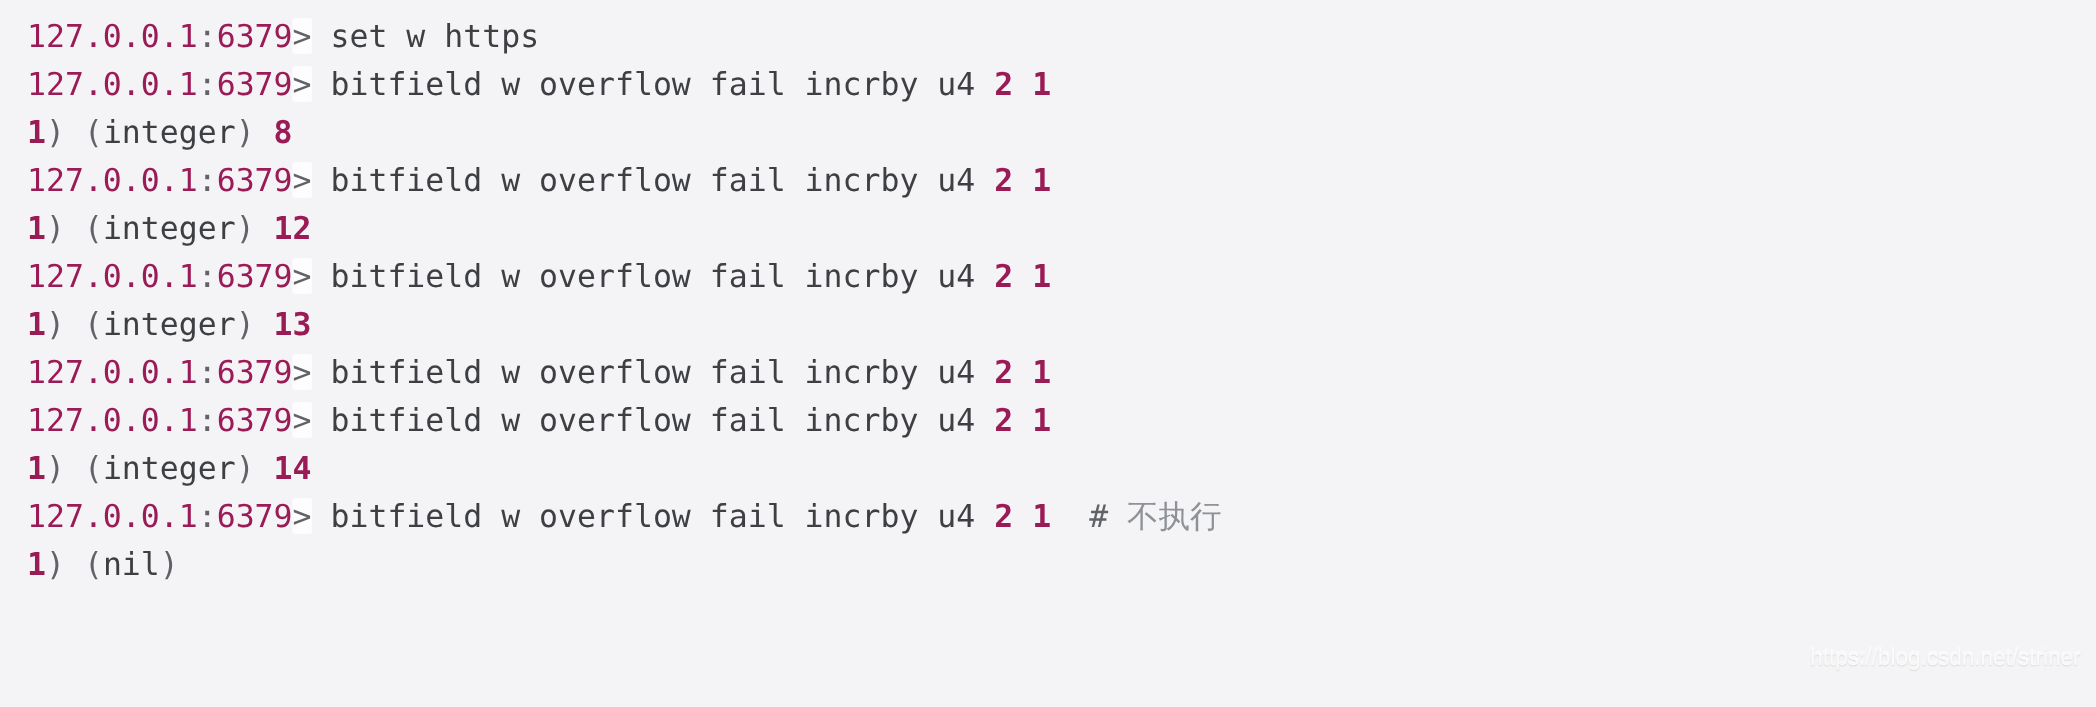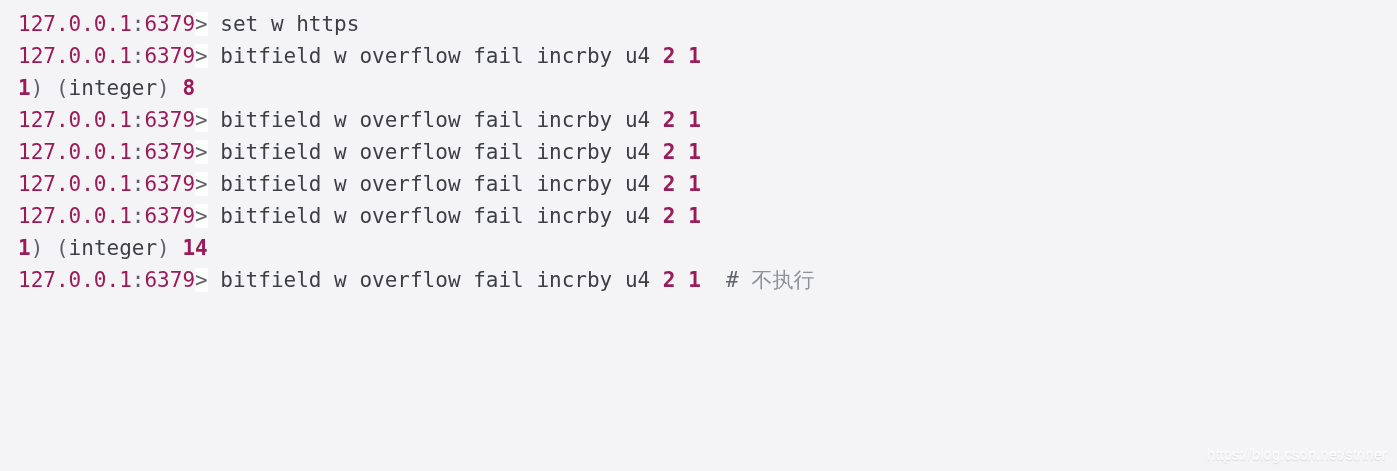--- a/index.html
+++ b/index.html
@@ -32,36 +32,39 @@
   .seg-punct   { color: var(--punct); }
   .seg-comment { color: var(--comment); }
   .seg-gt {
     color: var(--punct);
     background: var(--gt_bg);
     border-radius: 2px;
   }
   .watermark {
     position: absolute;
     right: 10px;
-    bottom: 8px;
+    bottom: 24px;
     font-family: "Liberation Sans", "DejaVu Sans", sans-serif;
     font-size: 15px;
     color: var(--watermark_color);
     text-shadow: 0 1px 1px rgba(160,160,160,0.35), 0 -1px 1px rgba(255,255,255,0.9);
     user-select: none;
   }
 </style>
 </head>
 <body>
 
 <div class="terminal">
     <div class="term-line"><span class="seg-prompt">127.0.0.1</span><span class="seg-punct">:</span><span class="seg-prompt">6379</span><span class="seg-gt">&gt;</span><span class="seg-text"> set w https</span></div>
     <div class="term-line"><span class="seg-prompt">127.0.0.1</span><span class="seg-punct">:</span><span class="seg-prompt">6379</span><span class="seg-gt">&gt;</span><span class="seg-text"> bitfield w overflow fail incrby u4 </span><span class="seg-number">2</span><span class="seg-text"> </span><span class="seg-number">1</span></div>
     <div class="term-line"><span class="seg-number">1</span><span class="seg-punct">) (</span><span class="seg-text">integer</span><span class="seg-punct">) </span><span class="seg-number">8</span></div>
     <div class="term-line"><span class="seg-prompt">127.0.0.1</span><span class="seg-punct">:</span><span class="seg-prompt">6379</span><span class="seg-gt">&gt;</span><span class="seg-text"> bitfield w overflow fail incrby u4 </span><span class="seg-number">2</span><span class="seg-text"> </span><span class="seg-number">1</span></div>
+    <div class="term-line"><span class="seg-number">1</span><span class="seg-punct">) (</span><span class="seg-text">integer</span><span class="seg-punct">) </span><span class="seg-number">12</span></div>
     <div class="term-line"><span class="seg-prompt">127.0.0.1</span><span class="seg-punct">:</span><span class="seg-prompt">6379</span><span class="seg-gt">&gt;</span><span class="seg-text"> bitfield w overflow fail incrby u4 </span><span class="seg-number">2</span><span class="seg-text"> </span><span class="seg-number">1</span></div>
+    <div class="term-line"><span class="seg-number">1</span><span class="seg-punct">) (</span><span class="seg-text">integer</span><span class="seg-punct">) </span><span class="seg-number">13</span></div>
     <div class="term-line"><span class="seg-prompt">127.0.0.1</span><span class="seg-punct">:</span><span class="seg-prompt">6379</span><span class="seg-gt">&gt;</span><span class="seg-text"> bitfield w overflow fail incrby u4 </span><span class="seg-number">2</span><span class="seg-text"> </span><span class="seg-number">1</span></div>
     <div class="term-line"><span class="seg-prompt">127.0.0.1</span><span class="seg-punct">:</span><span class="seg-prompt">6379</span><span class="seg-gt">&gt;</span><span class="seg-text"> bitfield w overflow fail incrby u4 </span><span class="seg-number">2</span><span class="seg-text"> </span><span class="seg-number">1</span></div>
     <div class="term-line"><span class="seg-number">1</span><span class="seg-punct">) (</span><span class="seg-text">integer</span><span class="seg-punct">) </span><span class="seg-number">14</span></div>
     <div class="term-line"><span class="seg-prompt">127.0.0.1</span><span class="seg-punct">:</span><span class="seg-prompt">6379</span><span class="seg-gt">&gt;</span><span class="seg-text"> bitfield w overflow fail incrby u4 </span><span class="seg-number">2</span><span class="seg-text"> </span><span class="seg-number">1</span><span class="seg-punct">  # </span><span class="seg-comment">不执行</span></div>
+    <div class="term-line"><span class="seg-number">1</span><span class="seg-punct">) (</span><span class="seg-text">nil</span><span class="seg-punct">)</span></div>
   </div>
 
 <div class="watermark">https://blog.csdn.net/striner</div>
 
 </body></html>

